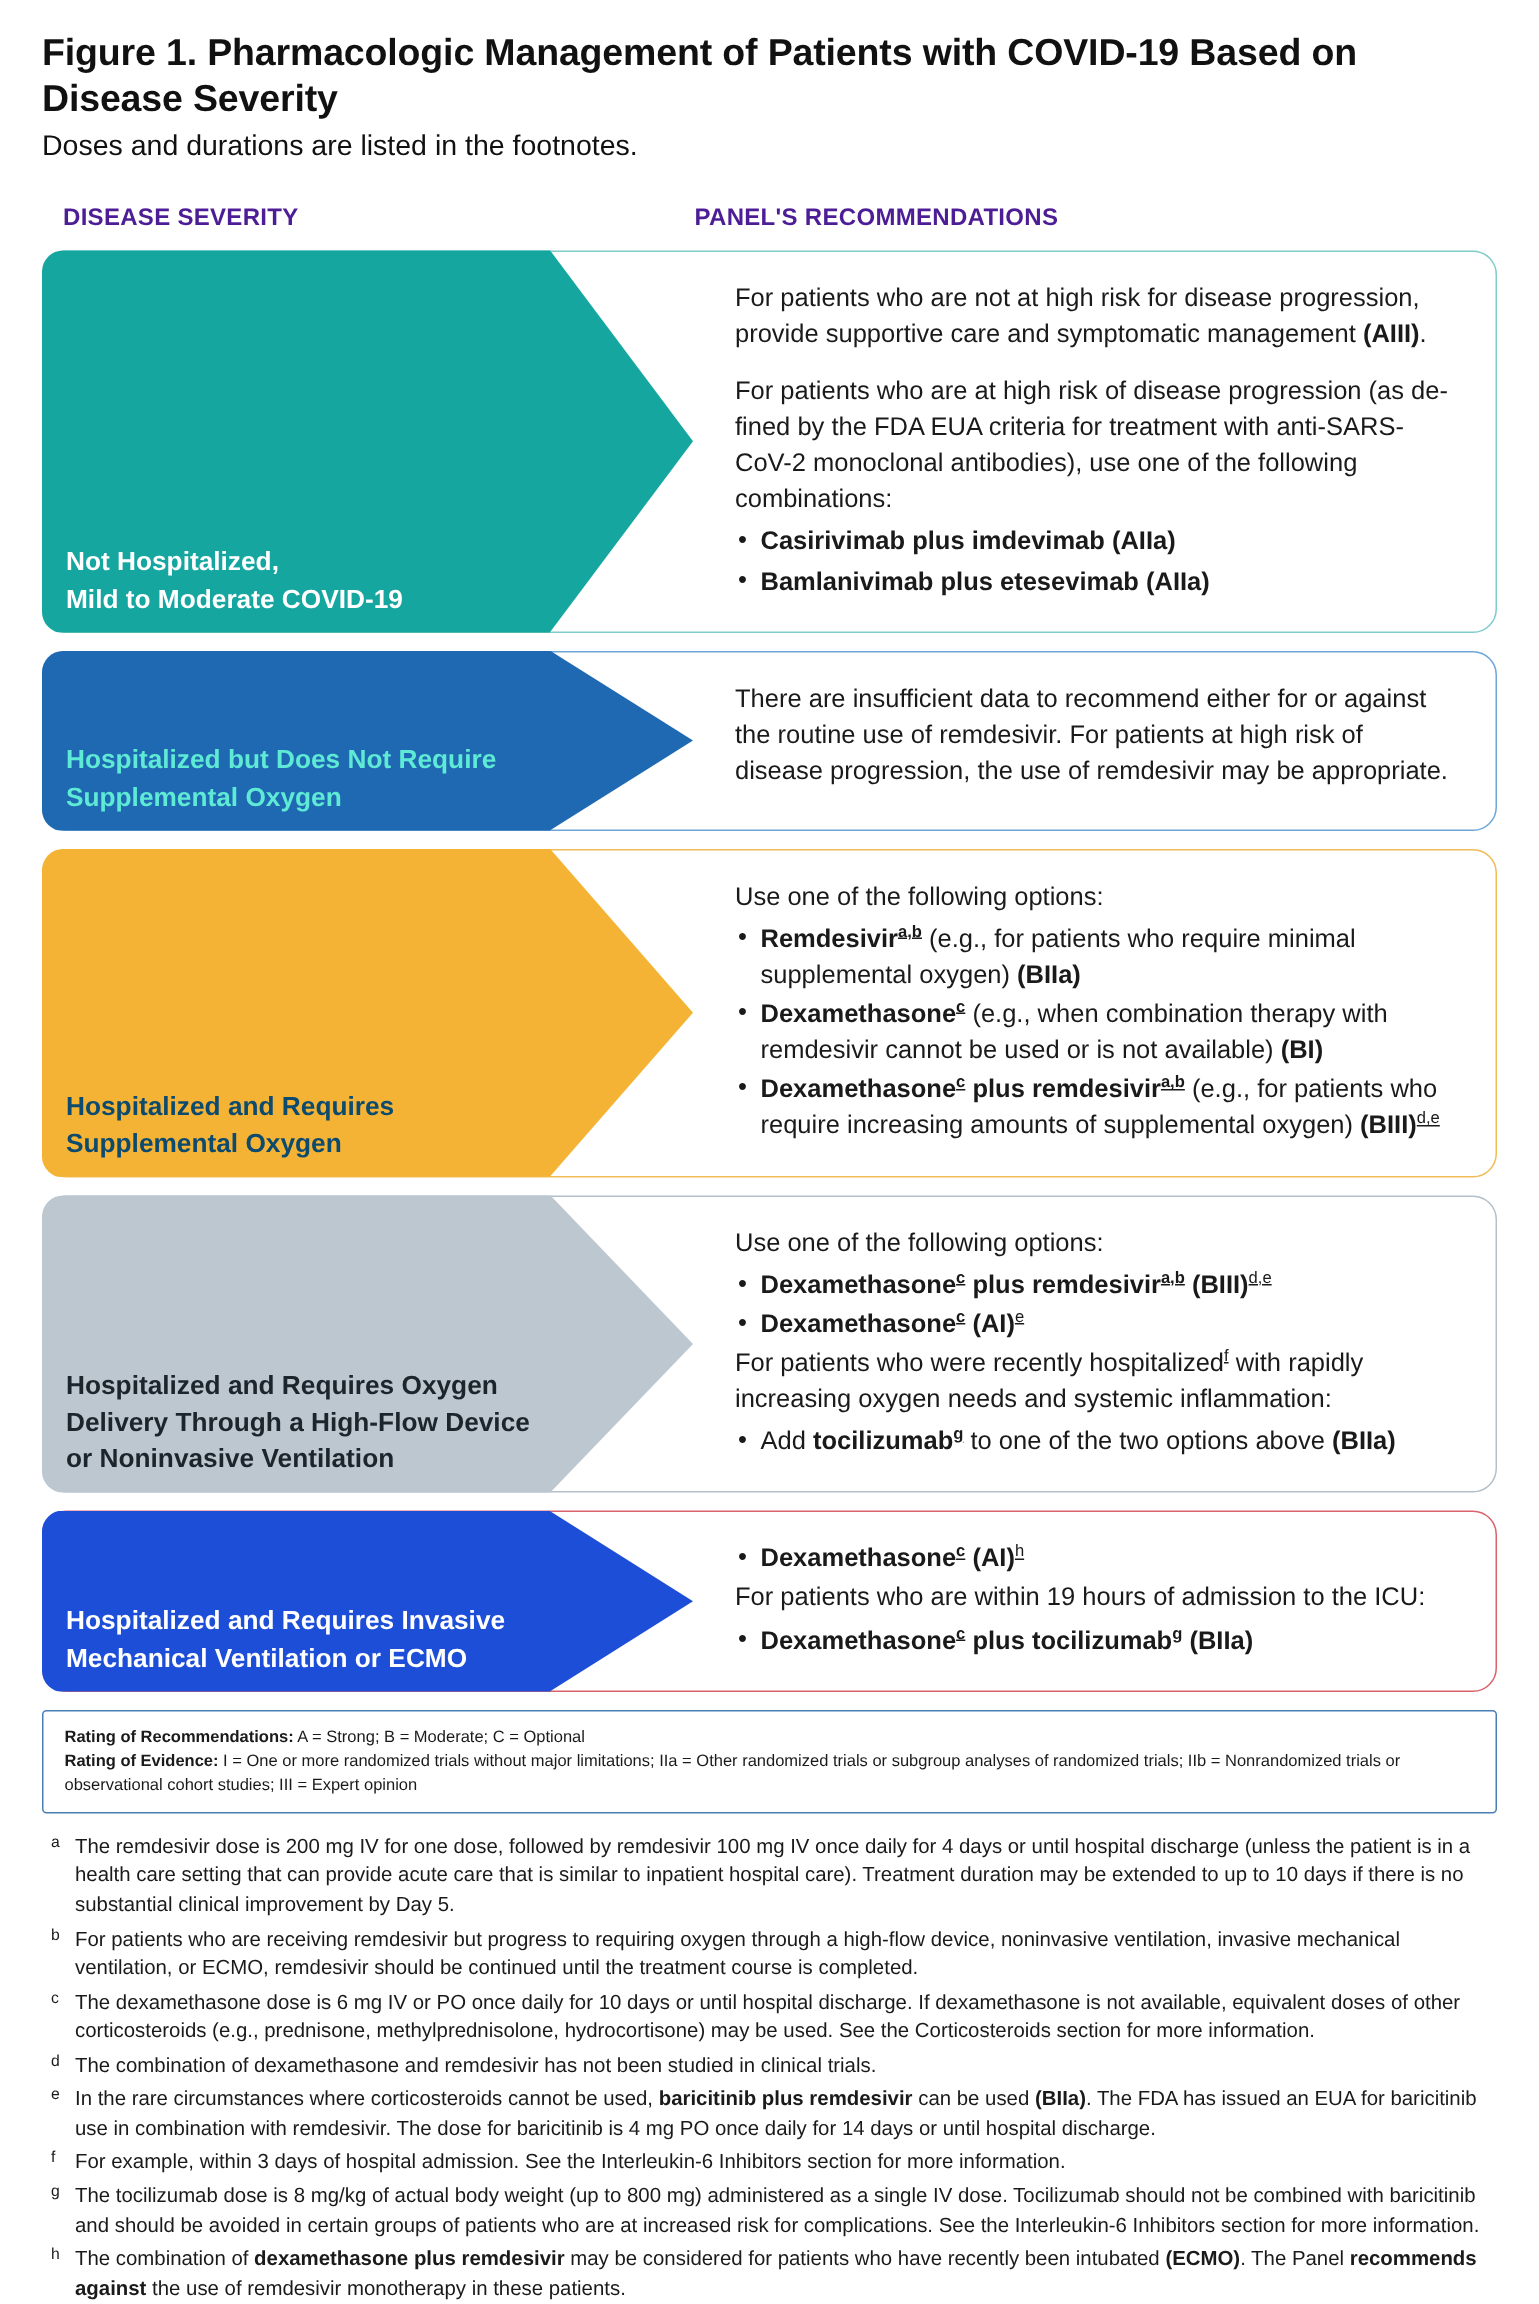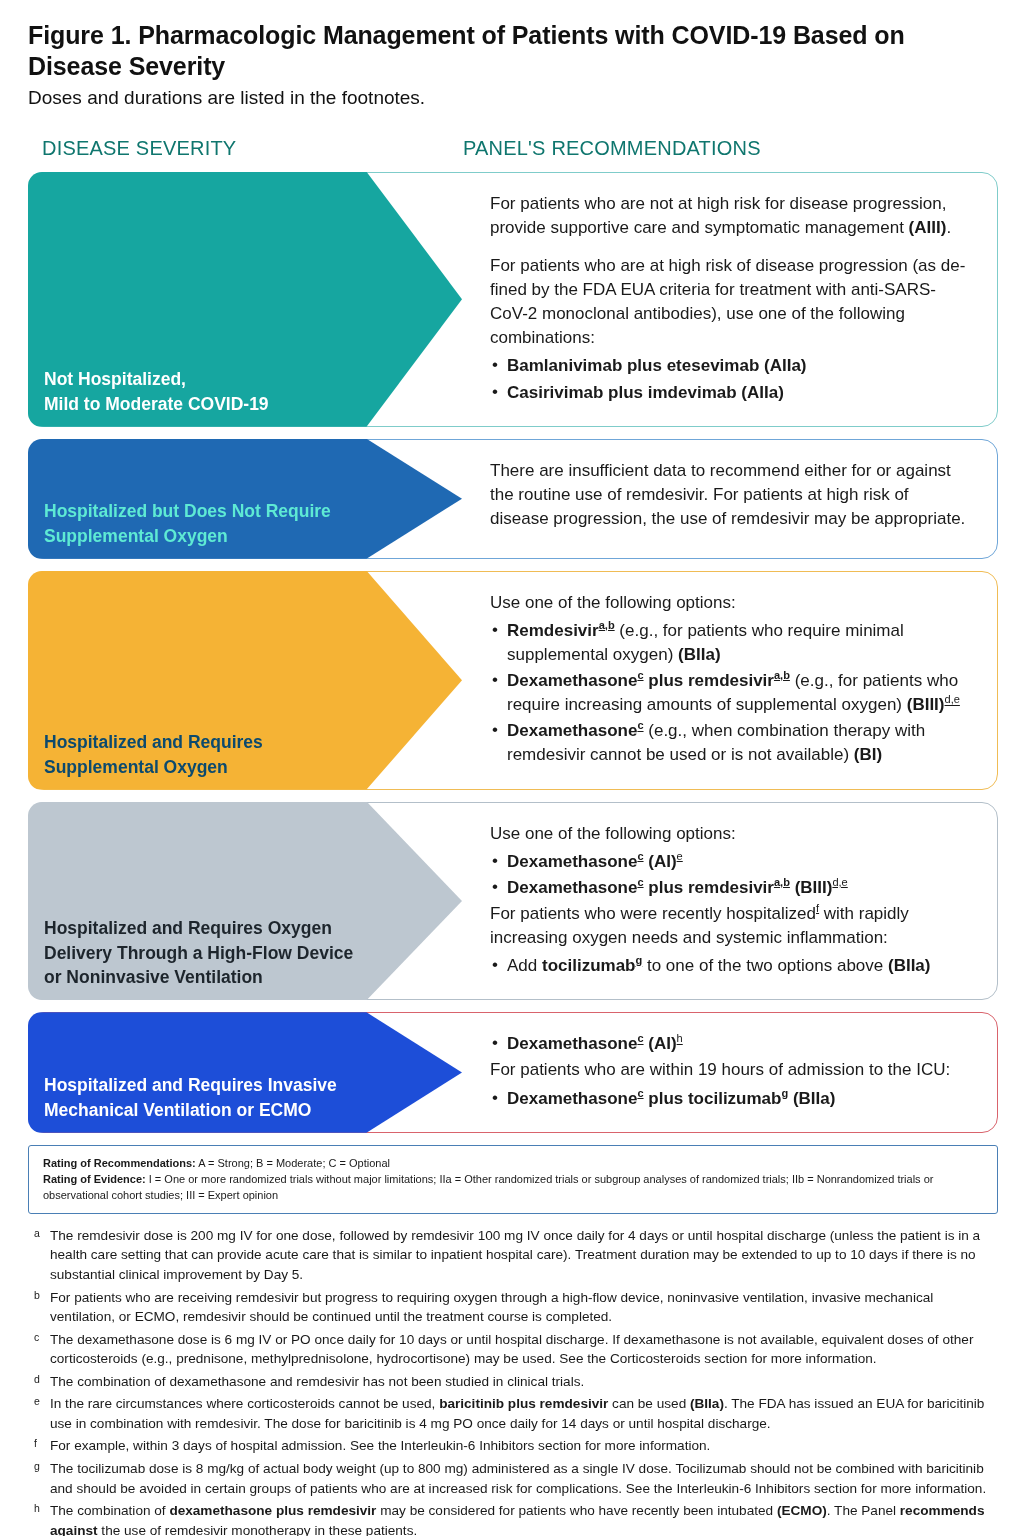--- a/index.html
+++ b/index.html
@@ -28,23 +28,23 @@
     line-height: 1.3;
     color: #111;
     margin: 0 0 26px 0;
   }
 
   
   .col-heads { display:flex; align-items:flex-end; margin: 0 0 12px 0; }
   .col-heads .h-sev { width: 425px; padding-left: 14px; }
   .col-heads .h-rec { flex:1; padding-left: 10px; }
   .col-head-text {
-    color:#0f766e;
-    font-weight:normal;
-    font-size:20px;
+    color:#4c1d95;
+    font-weight:bold;
+    font-size:16px;
     letter-spacing:0.2px;
   }
 
   
   .row {
     position: relative;
     display: flex;
     margin-bottom: 12px;
     min-height: 120px;
   }
@@ -169,22 +169,22 @@
       <div class="row row-teal">
         <div class="rec-card"></div>
         <div class="sev sev-arrow sev-teal">
           <div class="sev-label">Not Hospitalized,
 Mild to Moderate COVID-19</div>
         </div>
         <div class="rec">
           <p>For patients who are not at high risk for disease progression, provide supportive care and symptomatic management <b>(AIII)</b>.</p>
           <p>For patients who are at high risk of disease progression (as de-fined by the FDA EUA criteria for treatment with anti-SARS-CoV-2 monoclonal antibodies), use one of the following combinations:</p>
           <ul style="margin-top: -10px;">
+            <li><b>Casirivimab plus imdevimab (AIIa)</b></li>
             <li><b>Bamlanivimab plus etesevimab (AIIa)</b></li>
-            <li><b>Casirivimab plus imdevimab (AIIa)</b></li>
           </ul>
         </div>
       </div>
       <div class="row row-blue">
         <div class="rec-card"></div>
         <div class="sev sev-arrow sev-blue">
           <div class="sev-label">Hospitalized but Does Not Require
 Supplemental Oxygen</div>
         </div>
         <div class="rec">
@@ -194,37 +194,37 @@
       <div class="row row-orange">
         <div class="rec-card"></div>
         <div class="sev sev-arrow sev-orange">
           <div class="sev-label">Hospitalized and Requires
 Supplemental Oxygen</div>
         </div>
         <div class="rec">
           <p>Use one of the following options:</p>
           <ul style="margin-top: -10px;">
             <li><b>Remdesivir<sup>a,b</sup></b> (e.g., for patients who require minimal supplemental oxygen) <b>(BIIa)</b></li>
+            <li><b>Dexamethasone<sup>c</sup></b> (e.g., when combination therapy with remdesivir cannot be used or is not available) <b>(BI)</b></li>
             <li><b>Dexamethasone<sup>c</sup> plus remdesivir<sup>a,b</sup></b> (e.g., for patients who require increasing amounts of supplemental oxygen) <b>(BIII)</b><sup>d,e</sup></li>
-            <li><b>Dexamethasone<sup>c</sup></b> (e.g., when combination therapy with remdesivir cannot be used or is not available) <b>(BI)</b></li>
           </ul>
         </div>
       </div>
       <div class="row row-gray">
         <div class="rec-card"></div>
         <div class="sev sev-arrow sev-gray">
           <div class="sev-label">Hospitalized and Requires Oxygen
 Delivery Through a High-Flow Device
 or Noninvasive Ventilation</div>
         </div>
         <div class="rec">
           <p>Use one of the following options:</p>
           <ul style="margin-top: -10px;">
+            <li><b>Dexamethasone<sup>c</sup> plus remdesivir<sup>a,b</sup> (BIII)</b><sup>d,e</sup></li>
             <li><b>Dexamethasone<sup>c</sup> (AI)</b><sup>e</sup></li>
-            <li><b>Dexamethasone<sup>c</sup> plus remdesivir<sup>a,b</sup> (BIII)</b><sup>d,e</sup></li>
           </ul>
           <p>For patients who were recently hospitalized<sup>f</sup> with rapidly increasing oxygen needs and systemic inflammation:</p>
           <ul style="margin-top: -10px;">
             <li>Add <b>tocilizumab<sup>g</sup></b> to one of the two options above <b>(BIIa)</b></li>
           </ul>
         </div>
       </div>
       <div class="row row-red">
         <div class="rec-card"></div>
         <div class="sev sev-arrow sev-red">

